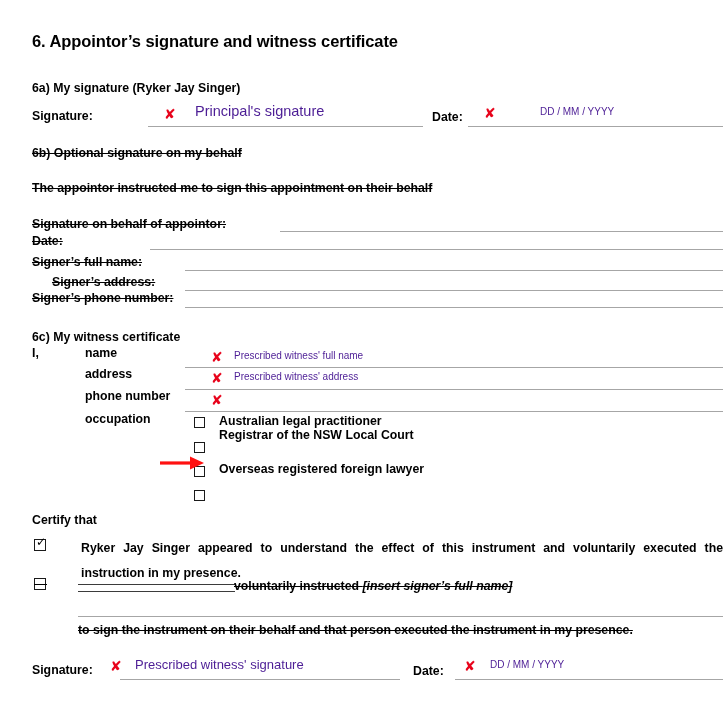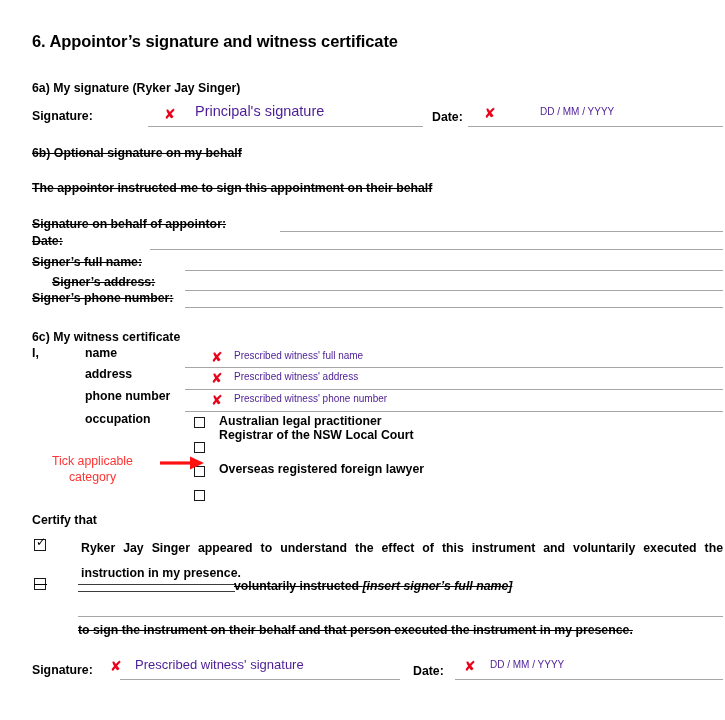--- a/index.html
+++ b/index.html
@@ -167,40 +167,35 @@
   <div class="abs red small" style="left:234px; top:350px;">Prescribed witness' full name</div>
   <div class="rule" style="left:185px; top:367px; width:538px;"></div>
 
   <div class="abs body" style="left:85px; top:367px;">address</div>
   <div class="abs xmark" style="left:211px; top:371px;">✘</div>
   <div class="abs red small" style="left:234px; top:371px;">Prescribed witness' address</div>
   <div class="rule" style="left:185px; top:389px; width:538px;"></div>
 
   <div class="abs body" style="left:85px; top:389px;">phone number</div>
   <div class="abs xmark" style="left:211px; top:393px;">✘</div>
-  <div class="abs red small" style="left:234px; top:393px;">Prescribed witness' phone number</div>
   <div class="rule" style="left:185px; top:411px; width:538px;"></div>
 
   <div class="abs body" style="left:85px; top:412px;">occupation</div>
 
   <div class="cbox" style="left:194px; top:417px;"></div>
   <div class="abs body" style="left:219px; top:414px;">Australian legal practitioner</div>
 
   <div class="cbox" style="left:194px; top:442px;"></div>
   <div class="abs body" style="left:219px; top:428px;">Registrar of the NSW Local Court</div>
 
   <div class="cbox" style="left:194px; top:466px;"></div>
   <div class="abs body" style="left:219px; top:462px;">Overseas registered foreign lawyer</div>
 
   <div class="cbox" style="left:194px; top:490px;"></div>
 
-  <div class="abs" style="left:30px; top:453px; width:125px; text-align:center; color:#ff3333; font-size:12.3px; line-height:16px;">
-    <div>Tick applicable</div>
-    <div>category</div>
-  </div>
   <div class="arrow-wrap" style="left:160px; top:455px;">
     <svg width="46" height="16" viewBox="0 0 46 16">
       <line x1="0" y1="8" x2="32" y2="8" stroke="#ff1111" stroke-width="3.2"></line>
       <polygon points="30,1.5 44,8 30,14.5" fill="#ff1111"></polygon>
     </svg>
   </div>
 
   <div class="abs h2" style="left:32px; top:513px;">Certify that</div>
 
   <div class="cbox cbox-lg" style="left:34px; top:539px;">

